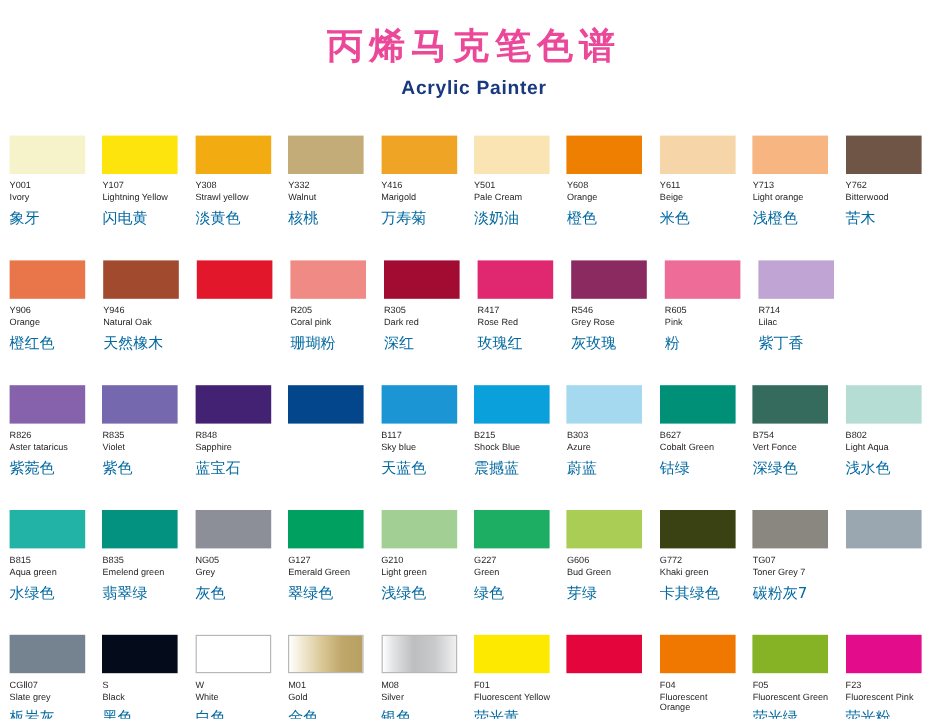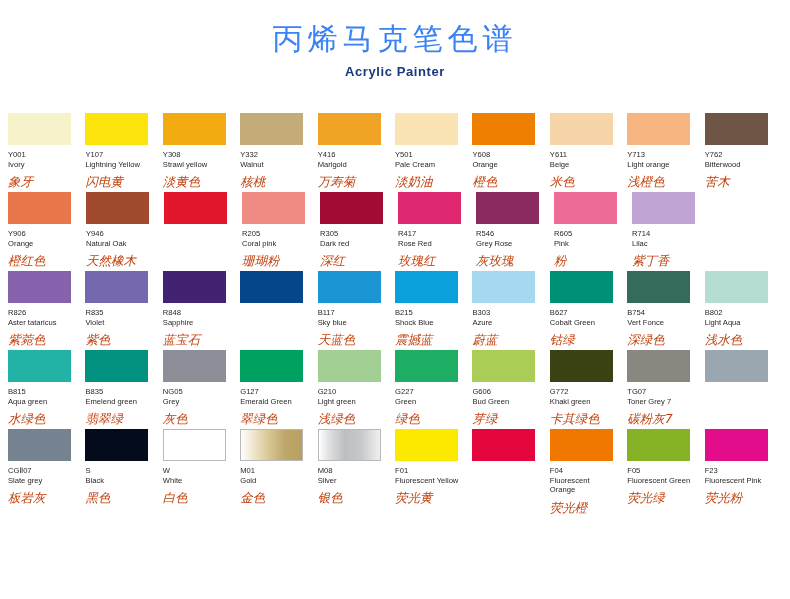--- a/index.html
+++ b/index.html
@@ -23,47 +23,47 @@
     box-sizing: border-box;
   }
 
   
   .header {
     text-align: center;
     padding-top: 22px;
   }
   .title-cn {
     font-size: 30px;
-    font-weight: normal;
-    color: #3b82f6;
+    font-weight: bold;
+    color: #ec4899;
     letter-spacing: 5px;
     line-height: 1.1;
     margin: 0;
     font-family: "DejaVu Sans", "Liberation Sans", sans-serif;
   }
   .title-en {
-    font-size: 13px;
+    font-size: 16px;
     font-weight: bold;
     color: #19387e;
     letter-spacing: 0.6px;
     margin: 10px 0 0 0;
     line-height: 1.1;
     text-align: center;
   }
 
   
   .grid {
     position: absolute;
     top: 113px;
     left: 8px;
     width: 774px;
   }
   .row {
     display: flex;
-    height: 79px;
+    height: 104px;
   }
   .row.last { height: 100px; }
 
   .cell {
     width: 78px;
     margin-right: 0px;
     box-sizing: border-box;
     padding-right: 14px;
   }
 
@@ -89,25 +89,24 @@
   }
   .en {
     font-size: 7.6px;
     line-height: 9.6px;
     color: #231f20;
     font-weight: normal;
   }
   .cn {
     font-size: 12.5px;
     line-height: 14px;
-    color: #c2410c;
+    color: #0369a1;
     margin-top: 6px;
     white-space: nowrap;
     font-family: "DejaVu Sans", "Liberation Sans", sans-serif;
-    font-style: italic;
   }
 </style>
 </head>
 <body>
 
 <div class="page">
 
   <div class="header">
     <div class="title-cn">丙烯马克笔色谱</div>
     <div class="title-en">Acrylic Painter</div>

